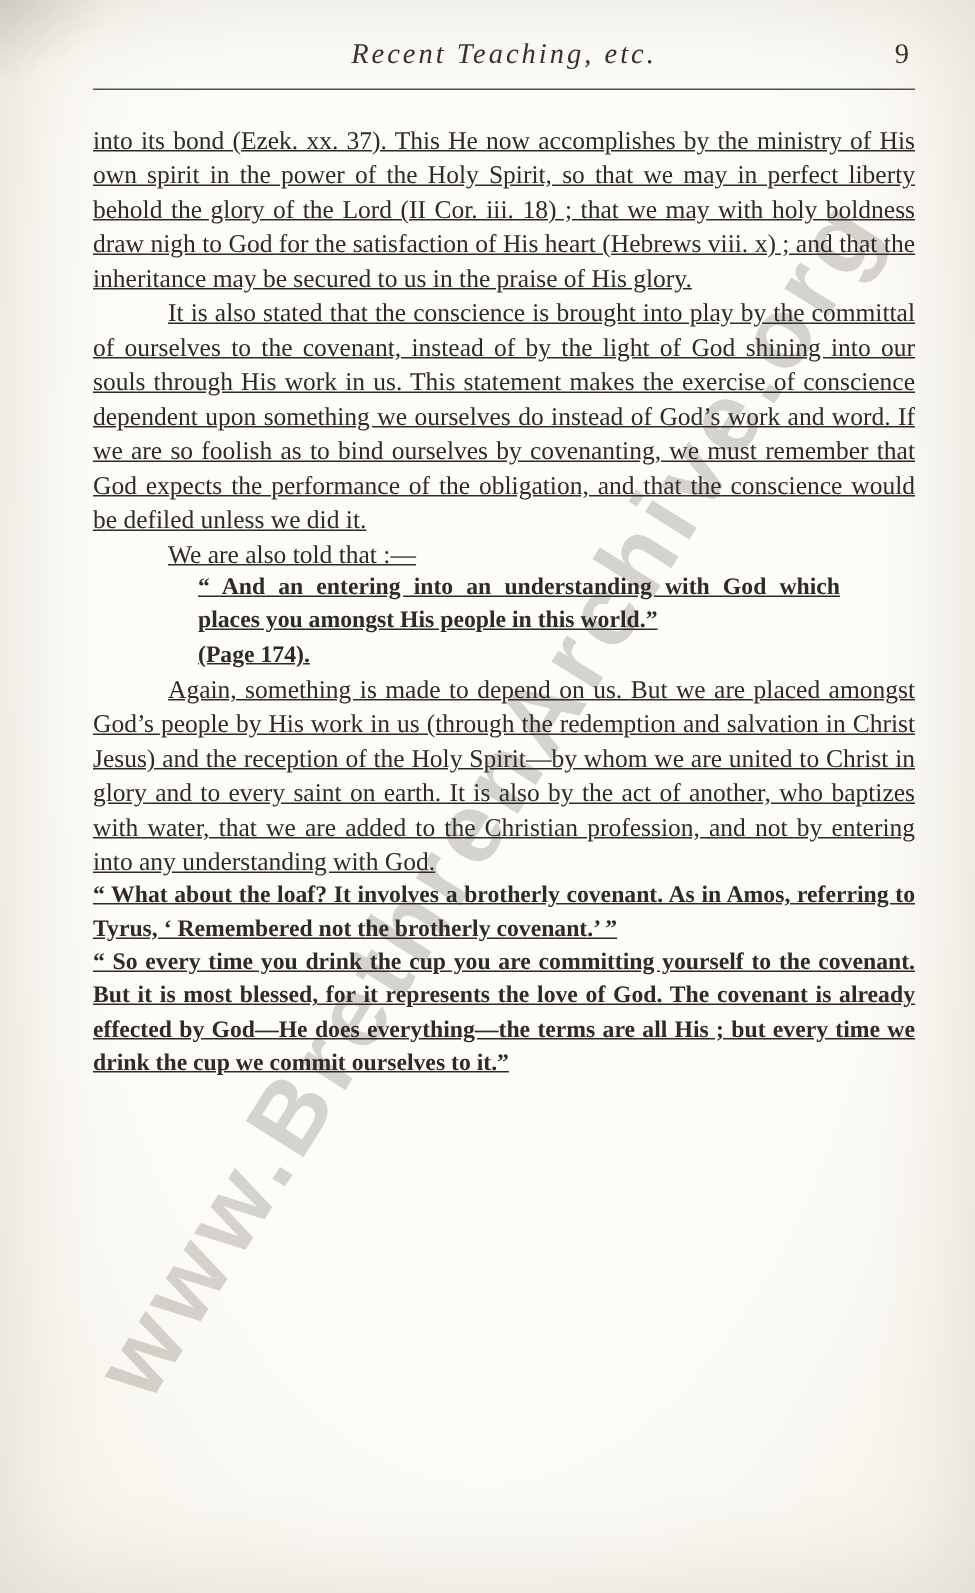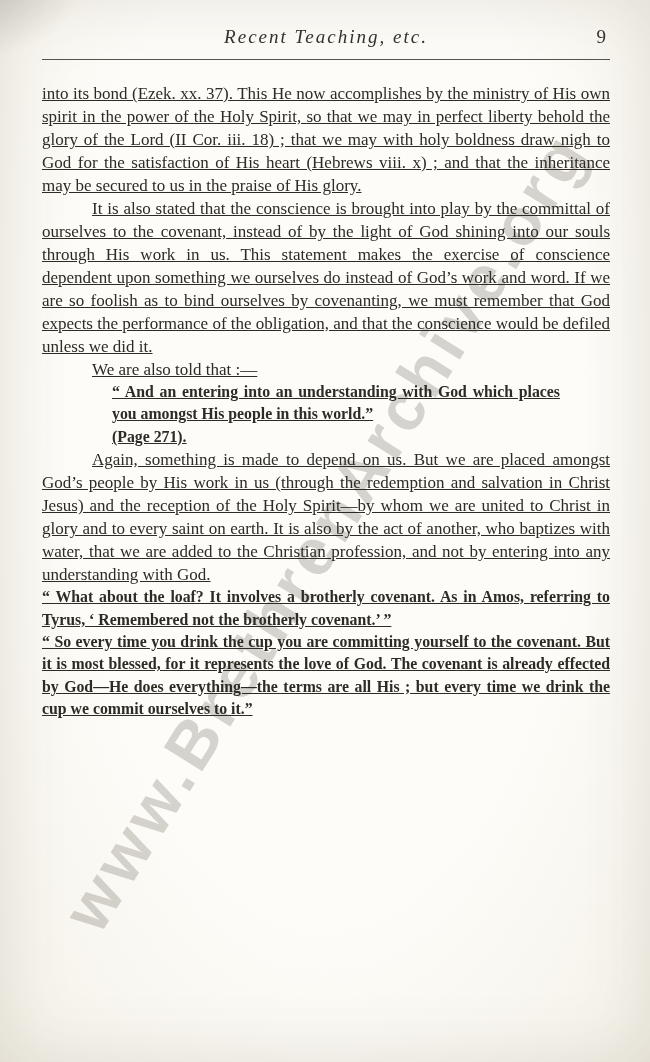--- a/index.html
+++ b/index.html
@@ -43,20 +43,21 @@
     white-space: nowrap;
     font-family: "Liberation Sans", sans-serif;
     font-weight: bold;
     font-size: 66px;
     letter-spacing: 5px;
     color: rgba(110, 104, 94, 0.28);
   }
   .content {
     position: relative;
     z-index: 1;
+    padding-left: 20px;
   }
   .page-header {
     position: relative;
     height: 26px;
     margin: 26px 40px 0 42px;
     font-size: 19px;
   }
   .running-title {
     position: absolute;
     left: 50%;
@@ -117,21 +118,21 @@
     <main class="body-text">
 
       <p>into its bond (Ezek. xx. 37).  This He now accomplishes by the ministry of His own spirit in the power of the Holy Spirit, so that we may in perfect liberty behold the glory of the Lord (II Cor. iii. 18) ;  that we may with holy boldness draw nigh to God for the satisfaction of His heart (Hebrews viii. x) ; and that the inheritance may be secured to us in the praise of His glory.</p>
 
       <p class="indent">It is also stated that the conscience is brought into play by the committal of ourselves to the covenant, instead of by the light of God shining into our souls through His work in us.  This statement makes the exercise of conscience dependent upon something we ourselves do instead of God’s work and word.  If we are so foolish as to bind ourselves by covenanting, we must remember that God expects the performance of the obligation, and that the conscience would be defiled unless we did it.</p>
 
       <p class="indent">We are also told that :—</p>
 
       <div class="quote quote-1">
         <p>“ And an entering into an understanding with God which places you amongst His people in this world.”</p>
-        <p class="quote-cite">(Page 271).</p>
+        <p class="quote-cite">(Page 174).</p>
       </div>
 
       <p class="indent">Again, something is made to depend on us.  But we are placed amongst God’s people by His work in us (through the redemption and salvation in Christ Jesus) and the reception of the Holy Spirit—by whom we are united to Christ in glory and to every saint on earth.  It is also by the act of another, who baptizes with water, that we are added to the Christian profession, and not by entering into any understanding with God.</p>
 
 
       <p class="quote quote-3">“ What about the loaf?  It involves a brotherly covenant.  As in Amos, referring to Tyrus, ‘ Remembered not the brotherly covenant.’ ”</p>
 
       <p class="quote quote-2">“ So every time you drink the cup you are committing yourself to the covenant.  But it is most blessed, for it represents the love of God.  The covenant is already effected by God—He does everything—the terms are all His ; but every time we drink the cup we commit ourselves to it.”</p>
 
     </main>

